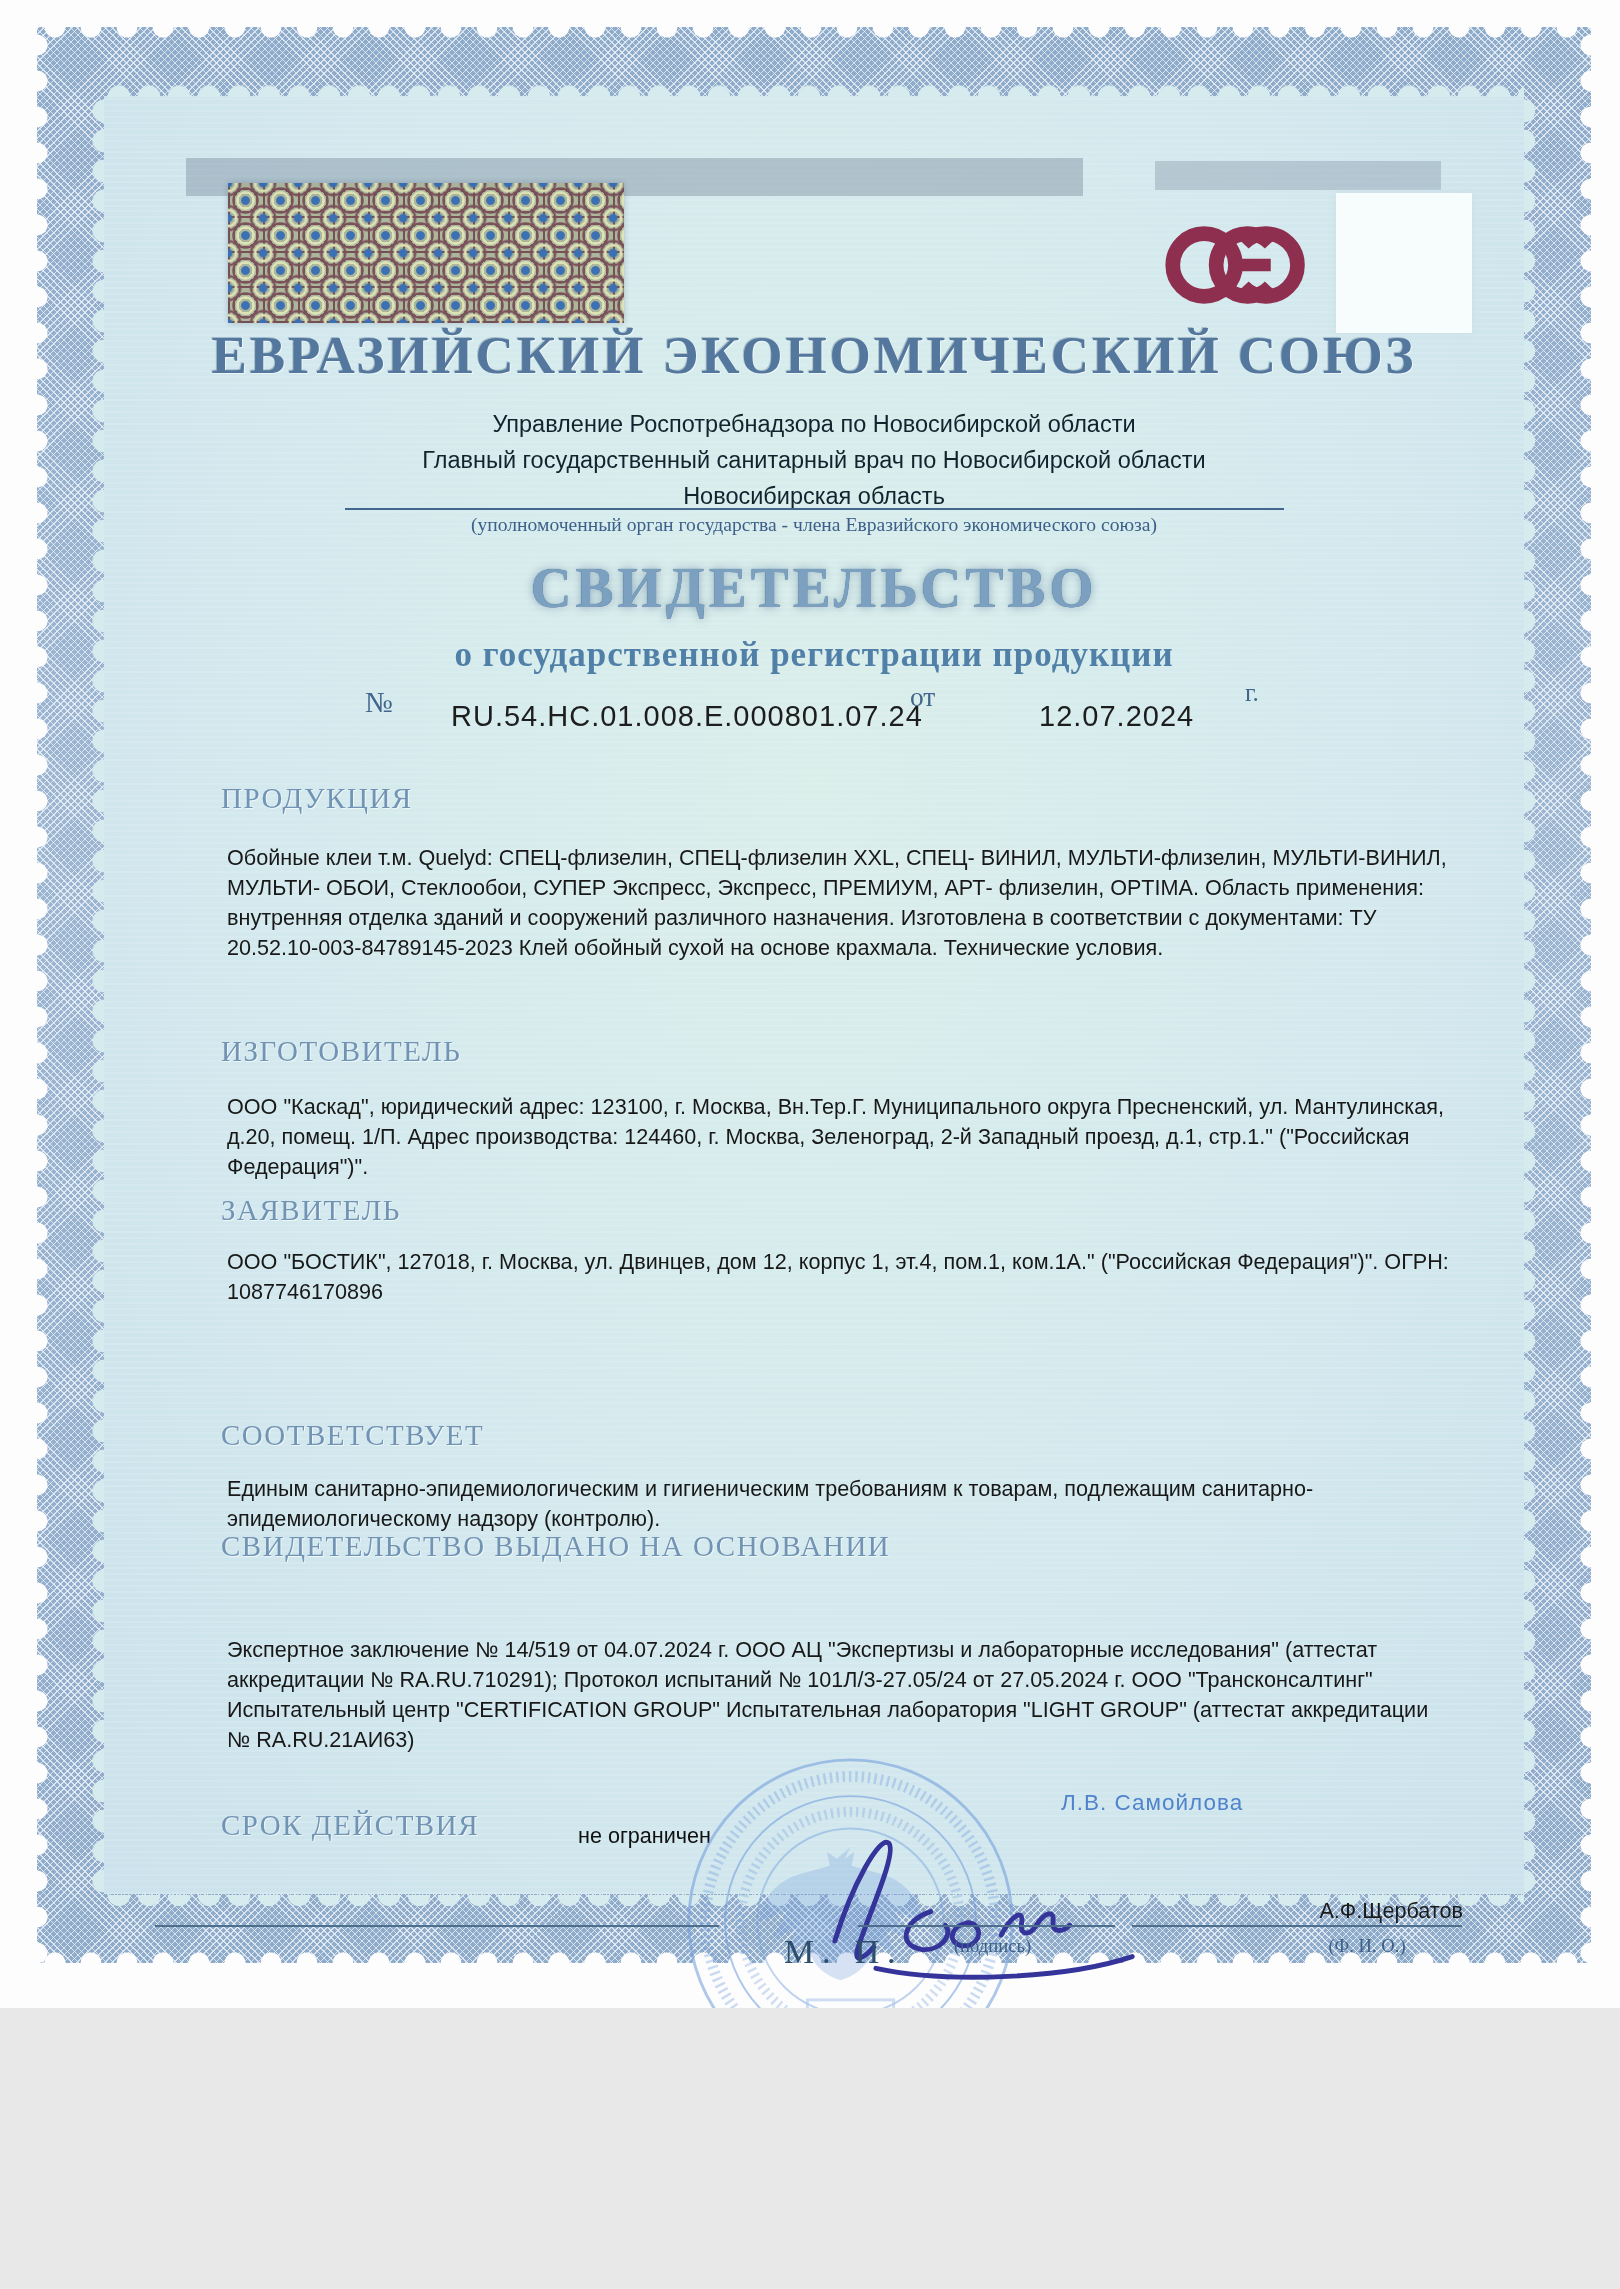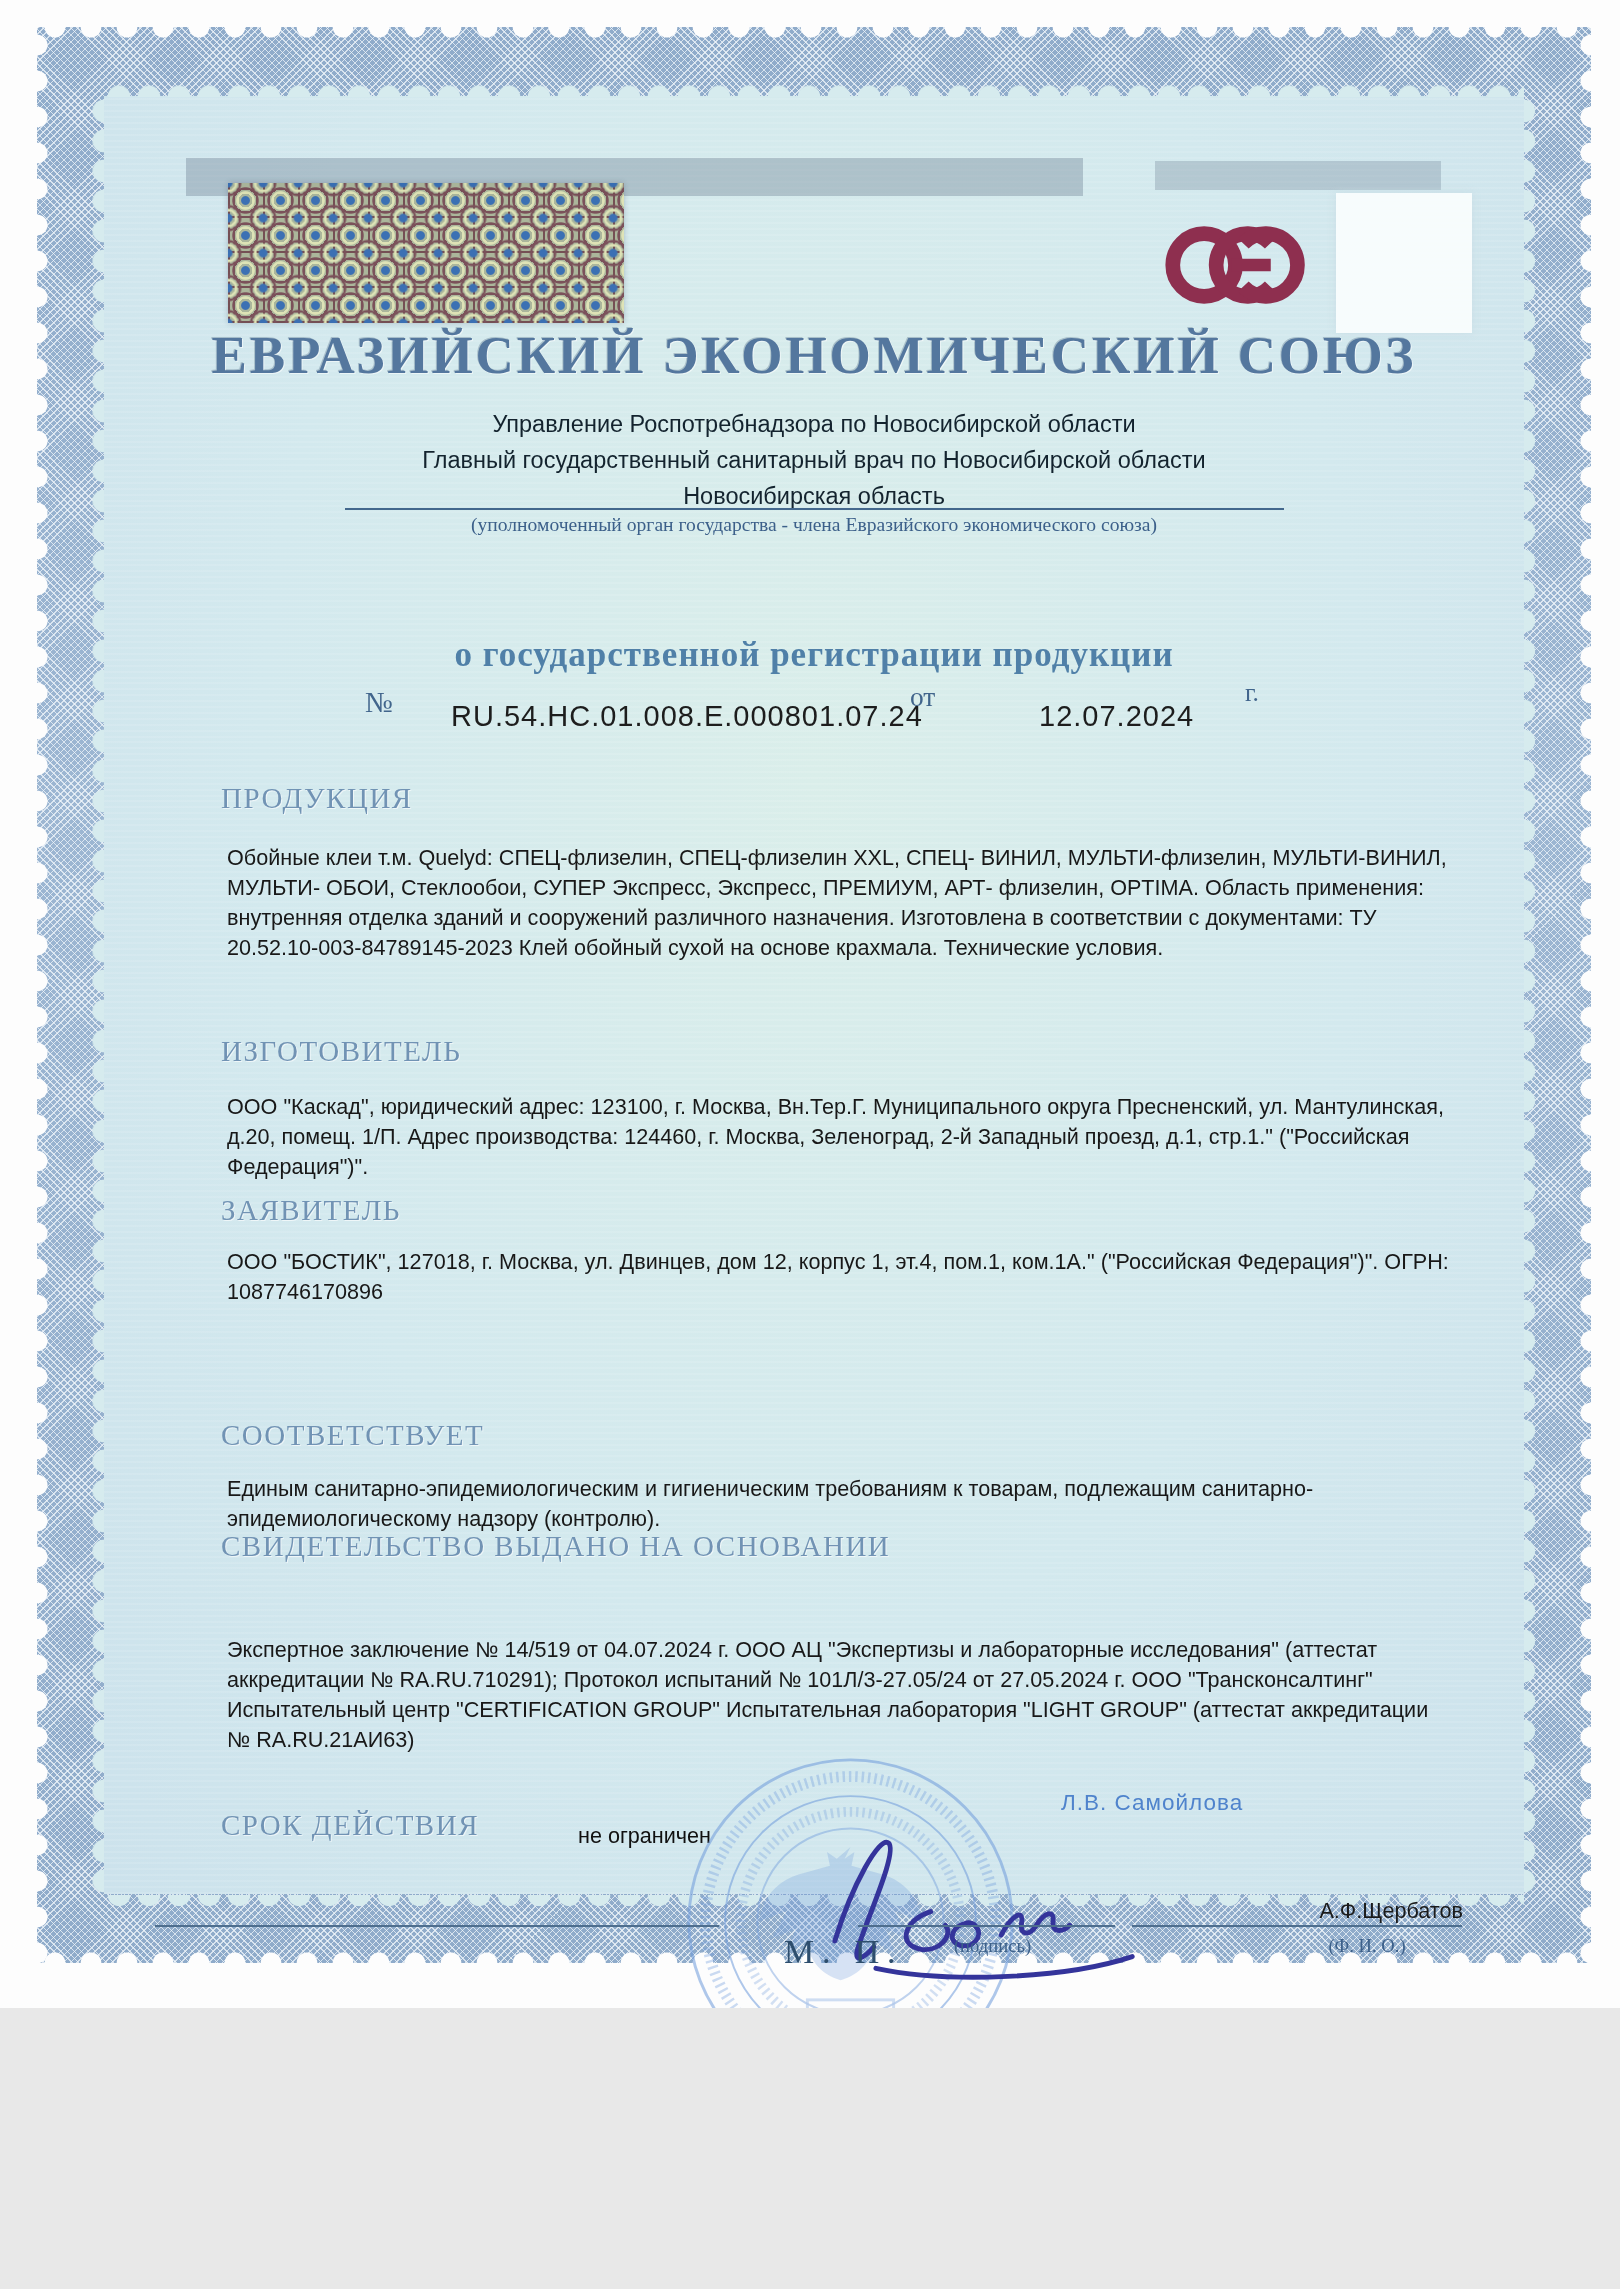--- a/index.html
+++ b/index.html
@@ -131,20 +131,21 @@
 
   <div class="union-title">ЕВРАЗИЙСКИЙ ЭКОНОМИЧЕСКИЙ СОЮЗ</div>
   <div class="auth-lines">
     <div>Управление Роспотребнадзора по Новосибирской области</div>
     <div>Главный государственный санитарный врач по Новосибирской области</div>
     <div>Новосибирская область</div>
   </div>
   <div class="rule"></div>
   <div class="auth-cap">(уполномоченный орган государства - члена Евразийского экономического союза)</div>
 
+  <div class="cert-title">СВИДЕТЕЛЬСТВО</div>
   <div class="cert-sub">о государственной регистрации продукции</div>
 
   <span class="lbl-blue" style="left:365px;top:686px;font-size:29px;">№</span>
   <span class="num-val" style="left:451px;top:700px;">RU.54.НС.01.008.Е.000801.07.24</span>
   <span class="lbl-blue" style="left:910px;top:682px;font-size:27.4px;">от</span>
   <span class="num-val" style="left:1039px;top:700px;">12.07.2024</span>
   <span class="lbl-blue" style="left:1245px;top:678px;font-size:25.5px;">г.</span>
 
   <div class="sec-h" style="top:782px;">ПРОДУКЦИЯ</div>
   <div class="body-t" style="top:843px;">Обойные клеи т.м. Quelyd: СПЕЦ-флизелин, СПЕЦ-флизелин XXL, СПЕЦ- ВИНИЛ, МУЛЬТИ-флизелин, МУЛЬТИ-ВИНИЛ, МУЛЬТИ- ОБОИ, Стеклообои, СУПЕР Экспресс, Экспресс, ПРЕМИУМ, АРТ- флизелин, OPTIMA. Область применения: внутренняя отделка зданий и сооружений различного назначения. Изготовлена в соответствии с документами: ТУ 20.52.10-003-84789145-2023 Клей обойный сухой на основе крахмала. Технические условия.</div>

